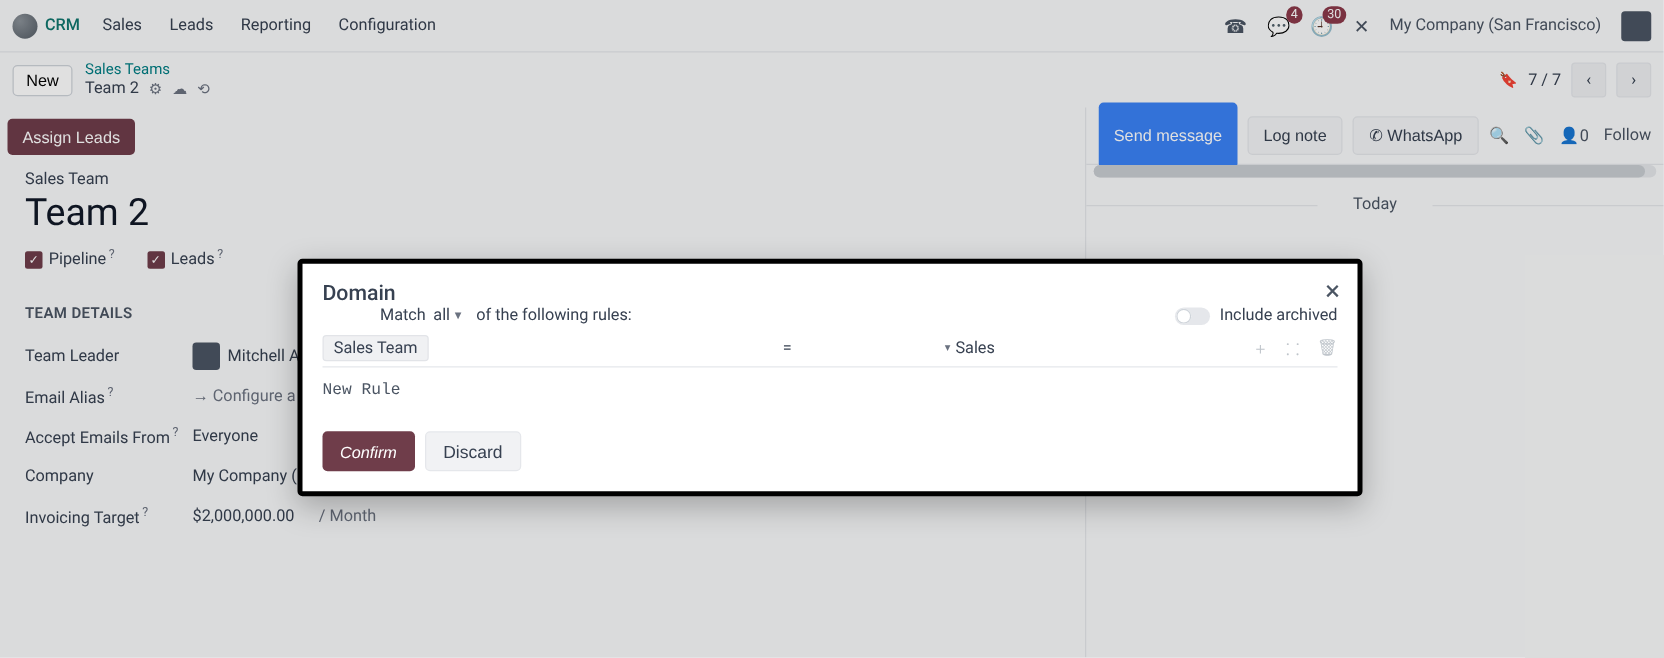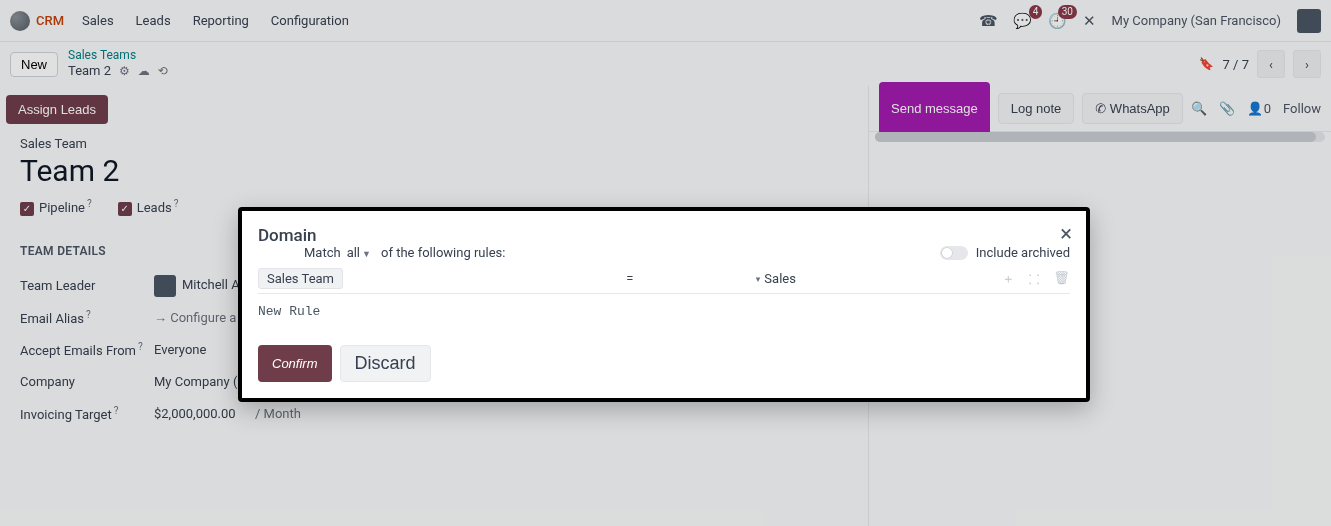--- a/index.html
+++ b/index.html
@@ -1,20 +1,20 @@
 <!DOCTYPE html>
 <html><head>
 <meta charset="utf-8">
 <style>
   * { box-sizing: border-box; }
   html, body { margin:0; padding:0; font-family: -apple-system, BlinkMacSystemFont, "Segoe UI", Roboto, sans-serif; font-size:13px; color:#374151; width:1331px; height:526px; overflow:hidden; background:#f9fafb; }
   .overlay { position:absolute; inset:0; background:rgba(0,0,0,0.12); z-index:40; }
   .topnav { height:42px; display:flex; align-items:center; padding:0 10px; border-bottom:1px solid #e5e7eb; background:#f9fafb; }
   .logo { width:20px; height:20px; border-radius:50%; background: radial-gradient(circle at 30% 30%, #8b9299, #555d66); margin-right:6px; }
-  .brand { font-weight:500; color:#c2410c; margin-right:18px; }
+  .brand { font-weight:500; color:#0f766e; margin-right:18px; }
   .menu-item { margin-right:22px; color:#374151; cursor:pointer; font-size:13px; }
   .nav-spacer { flex:1; }
   .nav-right { display:flex; align-items:center; gap:16px; color:#4b5563; }
   .nav-icon { position:relative; font-size:15px; }
   .badge { position:absolute; top:-7px; right:-10px; background:#8b3a4a; color:#fff; border-radius:8px; font-size:10px; padding:0 4px; line-height:14px; }
   .avatar { width:24px; height:24px; background:#4b5563; display:inline-block; border-radius:3px; }
 
   .breadcrumb-row { height:44px; display:flex; align-items:center; padding:0 10px; position:relative; }
   .new-btn { background:#fff; border:1px solid #cfd4da; padding:4px 10px; border-radius:4px; font-size:13px; cursor:pointer; }
   .bc-stack { margin-left:10px; line-height:1.25; }
@@ -42,21 +42,21 @@
   .field-row { display:flex; align-items:center; height:32px; font-size:13px; }
   .field-label { width:134px; color:#374151; }
   .field-val { color:#374151; }
   .mini-avatar { width:22px; height:22px; background:#4b5563; border-radius:3px; display:inline-block; vertical-align:middle; margin-right:6px; }
   .link { color:#6b7280; }
 
   .tab-bar { margin-top:12px; border-bottom:1px solid #e5e7eb; }
   .tab { display:inline-block; padding:8px 14px; border:1px solid #e5e7eb; border-bottom:none; background:#fff; font-size:13px; color:#374151; cursor:pointer; }
 
   .chat-topbar { height:46px; display:flex; align-items:center; gap:8px; padding:0 10px; border-bottom:1px solid #e5e7eb; }
-  .btn-primary { background:#a21caf; color:#fff; border:none; padding:19px 12px; border-radius:4px; font-size:13px; cursor:pointer; }
+  .btn-primary { background:#3b82f6; color:#fff; border:none; padding:19px 12px; border-radius:4px; font-size:13px; cursor:pointer; }
   .btn-light { background:#f3f4f6; color:#374151; border:1px solid #e5e7eb; padding:7px 12px; border-radius:4px; font-size:13px; cursor:pointer; }
   .chat-right-icons { margin-left:auto; display:flex; align-items:center; gap:12px; color:#4b5563; font-size:13px; }
 
   .today-sep { text-align:center; margin-top:24px; color:#4b5563; font-size:13px; position:relative; }
   .today-sep::before, .today-sep::after { content:""; position:absolute; top:50%; width:40%; border-top:1px solid #e5e7eb; }
   .today-sep::before { left:0; }
   .today-sep::after { right:0; }
 
   
   .modal-wrap { position:absolute; left:238px; top:207px; width:852px; background:#fff; border:4px solid #000; border-radius:4px; z-index:50; box-shadow:0 8px 24px rgba(0,0,0,.25); }
@@ -69,21 +69,21 @@
   .archived { margin-left:auto; display:flex; align-items:center; gap:8px; color:#374151; }
   .toggle { width:28px; height:14px; background:#e5e7eb; border-radius:8px; position:relative; display:inline-block; }
   .toggle::after { content:""; position:absolute; left:1px; top:1px; width:12px; height:12px; background:#fff; border-radius:50%; box-shadow:0 0 0 1px #cfd4da inset; }
   .rule-row { display:flex; align-items:center; margin-top:8px; border-bottom:1px solid #e5e7eb; padding-bottom:4px; font-size:13px; }
   .rule-cell { flex:1; display:flex; align-items:center; }
   .field-pill { background:#f0f1f3; border:1px solid #e2e4e8; padding:2px 8px; border-radius:3px; color:#374151; }
   .rule-icons { display:flex; gap:14px; color:#bfc5cb; font-size:13px; }
   .new-rule { margin-top:10px; color:#4b5563; font-size:13px; cursor:pointer;font-family:Liberation Mono, monospace; }
   .modal-footer { display:flex; gap:8px; margin-top:26px; }
   .confirm-btn { background:#6f3d4a; color:#fff; border:none; padding:7px 14px; border-radius:4px; font-size:13px; cursor:pointer;font-style:italic; }
-  .discard-btn { background:#f1f2f4; color:#374151; border:1px solid #e5e7eb; padding:7px 14px; border-radius:4px; font-size:18px; cursor:pointer; }
+  .discard-btn { background:#f1f2f4; color:#374151; border:1px solid #e5e7eb; padding:7px 14px; border-radius:4px; font-size:14px; cursor:pointer; }
   .hscroll { position:absolute; left:6px; right:6px; top:46px; height:12px; }
   .hscroll-track { background:#e5e7eb; height:10px; border-radius:5px; position:relative; }
   .hscroll-thumb { position:absolute; left:0; top:0; height:10px; width:98%; background:#c9cdd2; border-radius:5px; }
 </style>
 </head>
 <body>
 
 <div class="topnav">
   <span class="logo"></span>
   <span class="brand">CRM</span>
@@ -170,20 +170,21 @@
         <span>📎</span>
         <span>👤<span>0</span></span>
         <span>Follow</span>
       </div>
     </div>
     <div class="hscroll">
         <div class="hscroll-track">
           <div class="hscroll-thumb"></div>
         </div>
       </div>
+    <div class="today-sep">Today</div>
   </div>
 </div>
 
 <div class="overlay"></div>
 
 <div class="modal-wrap">
   <div class="modal-inner">
     <span class="modal-close">×</span>
     <div class="modal-title">Domain</div>
 

